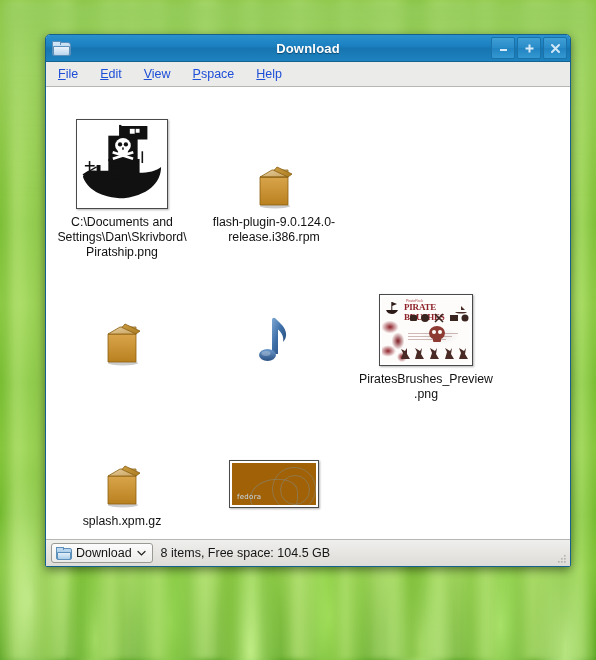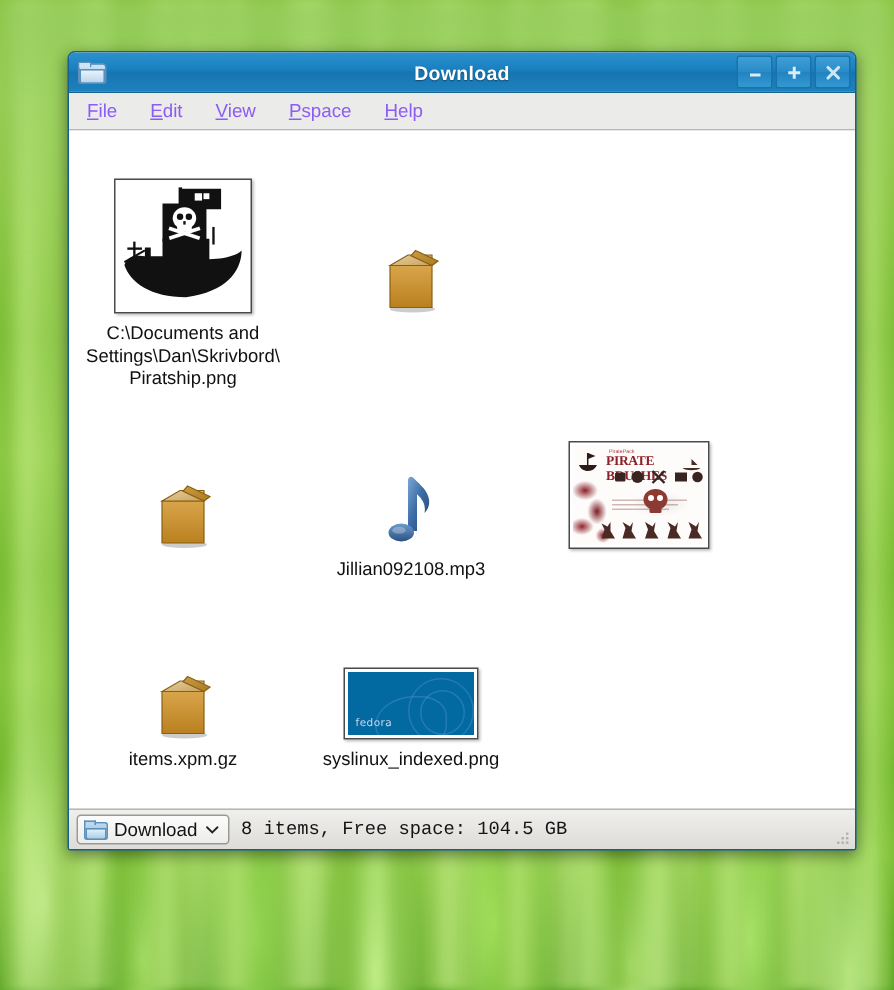--- a/index.html
+++ b/index.html
@@ -134,21 +134,21 @@
     flex: 0 0 24px;
     background: #ebebe9;
     border-bottom: 1px solid #b6b6b2;
     display: flex;
     align-items: center;
     padding-left: 10px;
     gap: 18px;
   }
   .menu-item {
     font-size: 12.5px;
-    color: #8b5cf6;
+    color: #1d4ed8;
     cursor: default;
     padding: 2px 2px;
   }
   .menu-item u { text-decoration: underline; }
 
   
   #infobar {
     flex: 0 0 32px;
     background: #9dbad6;
     border-bottom: 1px solid #7e9cba;
@@ -276,21 +276,21 @@
     background: rgba(120,60,55,.35);
   }
 
   
   .thumb-syslinux { width: 90px; height: 48px; }
   .syslinux-canvas {
     width: 100%; height: 100%;
     background:
       radial-gradient(ellipse 30px 22px at 70% 60%, rgba(70,120,175,.35) 0%, rgba(70,120,175,0) 70%),
       linear-gradient(to bottom, #0e2a4c 0%, #10335c 45%, #0b2banzon 46%, #0a2340 100%);
-    background-color: #0369a1;
+    background-color: #a16207;
     position: relative;
     overflow: hidden;
     text-align: center;
   }
   .syslinux-canvas .swirl {
     position: absolute;
     border: 1px solid rgba(110,165,215,.30);
     border-radius: 50%;
   }
   .syslinux-canvas .fedora-word {
@@ -336,21 +336,21 @@
   }
   .sb-folder .t {
     position: absolute; left: 0; top: 0; width: 6px; height: 2px;
     background: #bcd9f0; border: 1px solid #5d8fbb; border-bottom: none;
   }
   .sb-folder .f {
     position: absolute; left: 1px; top: 5px; width: 12px; height: 6px;
     background: linear-gradient(to bottom, #e3f0fb, #aacee9);
     border: 1px solid #5d8fbb; border-radius: 0 0 2px 2px;
   }
-  #status-text { font-size: 12.5px; color: #151515; font-family: Liberation Mono, monospace; }
+  #status-text { font-size: 12.5px; color: #151515; }
   #resize-grip {
     position: absolute; right: 3px; bottom: 2px; width: 12px; height: 12px;
     opacity: .55;
   }
 </style>
 </head>
 <body>
 
 <div id="desktop">
   <div id="grass-blades"></div>
@@ -462,20 +462,21 @@
                 </linearGradient>
               </defs>
               <ellipse cx="25" cy="43" rx="15" ry="2.4" fill="rgba(0,0,0,.2)"></ellipse>
               <path d="M10 14 L38 14 L38 42 L10 42 Z" fill="url(#pkgFront)" stroke="#8a5f12" stroke-width=".8"></path>
               <path d="M10 14 L22 7 L38 7 L38 14 Z" fill="url(#pkgLid)" stroke="#8a5f12" stroke-width=".8"></path>
               <path d="M27 4 L42 11 L38 14 L24 7.5 Z" fill="url(#pkgFlap)" stroke="#8a5f12" stroke-width=".8"></path>
               <path d="M10 14 L38 14" stroke="#8a5f12" stroke-width=".8"></path>
             </svg>
           </div>
         </div>
+        <div class="file-label">flash-plugin-9.0.124.0-release.i386.rpm</div>
       </div>
     </div>
 
     <div class="icon-row" style="margin-top:6px;">
 
       <div class="file-item">
         <div class="thumb-wrap">
           <div class="pkg-icon">
             <svg width="48" height="46" viewBox="0 0 48 46" aria-hidden="true">
               <ellipse cx="25" cy="43" rx="15" ry="2.4" fill="rgba(0,0,0,.2)"></ellipse>
@@ -501,21 +502,20 @@
                   <stop offset="0" stop-color="#6d9bcb"></stop>
                   <stop offset="100%" stop-color="#2b5183"></stop>
                 </linearGradient>
               </defs>
               <path d="M20 6 C20 4 22 3 23.5 4.5 C29 10 33 13 34 19 C34.6 23 33 26 31 28 C32 23 30 19 26 15.5 L26 40 L20 40 Z" fill="url(#noteG)"></path>
               <ellipse cx="15.5" cy="41" rx="8.5" ry="6" fill="url(#noteHead)"></ellipse>
               <ellipse cx="14" cy="39.5" rx="4.5" ry="2.4" fill="rgba(255,255,255,.28)"></ellipse>
             </svg>
           </div>
         </div>
-        <div class="file-label">Jillian092108.mp3</div>
       </div>
 
       <div class="file-item">
         <div class="thumb-wrap">
           <div class="photo-frame thumb-brushes">
             <div class="brushes-canvas">
               <div class="bb-sub">PiratePack</div>
               <div class="bb-title">PIRATE BRUSHES</div>
               <div class="bb-splat"></div>
               <div class="bb-faint"></div>
@@ -556,51 +556,51 @@
                 <path d="M7 1 L12 3 L7 5 Z" fill="#2d1b18"></path>
               </svg>
 
               <svg style="position:absolute; right:2px; top:8px;" width="14" height="10" viewBox="0 0 14 10" aria-hidden="true">
                 <path d="M1 7 C3 9 11 9 13 7 Z" fill="#4a2a24"></path>
                 <path d="M7 1 L11 5 L7 5 Z" fill="#4a2a24"></path>
               </svg>
             </div>
           </div>
         </div>
+        <div class="file-label">PiratesBrushes_Preview.png</div>
       </div>
     </div>
 
     <div class="icon-row" style="margin-top:6px;">
 
       <div class="file-item">
         <div class="thumb-wrap">
           <div class="pkg-icon">
             <svg width="48" height="46" viewBox="0 0 48 46" aria-hidden="true">
               <ellipse cx="25" cy="43" rx="15" ry="2.4" fill="rgba(0,0,0,.2)"></ellipse>
               <path d="M10 14 L38 14 L38 42 L10 42 Z" fill="url(#pkgFront)" stroke="#8a5f12" stroke-width=".8"></path>
               <path d="M10 14 L22 7 L38 7 L38 14 Z" fill="url(#pkgLid)" stroke="#8a5f12" stroke-width=".8"></path>
               <path d="M27 4 L42 11 L38 14 L24 7.5 Z" fill="url(#pkgFlap)" stroke="#8a5f12" stroke-width=".8"></path>
             </svg>
           </div>
         </div>
-        <div class="file-label">items.xpm.gz</div>
+        <div class="file-label">splash.xpm.gz</div>
       </div>
 
       <div class="file-item">
         <div class="thumb-wrap">
           <div class="photo-frame thumb-syslinux">
             <div class="syslinux-canvas">
               <div class="swirl" style="left:40px; top:4px; width:42px; height:42px;"></div>
               <div class="swirl" style="left:48px; top:12px; width:28px; height:28px;"></div>
               <div class="swirl" style="left:18px; top:16px; width:46px; height:34px; border-radius:60% 40% 50% 50%;"></div>
               <div class="fedora-word">fedora</div>
             </div>
           </div>
         </div>
-        <div class="file-label">syslinux_indexed.png</div>
       </div>
 
       <div class="file-item"></div>
     </div>
   </div>
 
   <div id="statusbar">
     <div id="path-button">
       <span class="sb-folder">
         <span class="b"></span>

